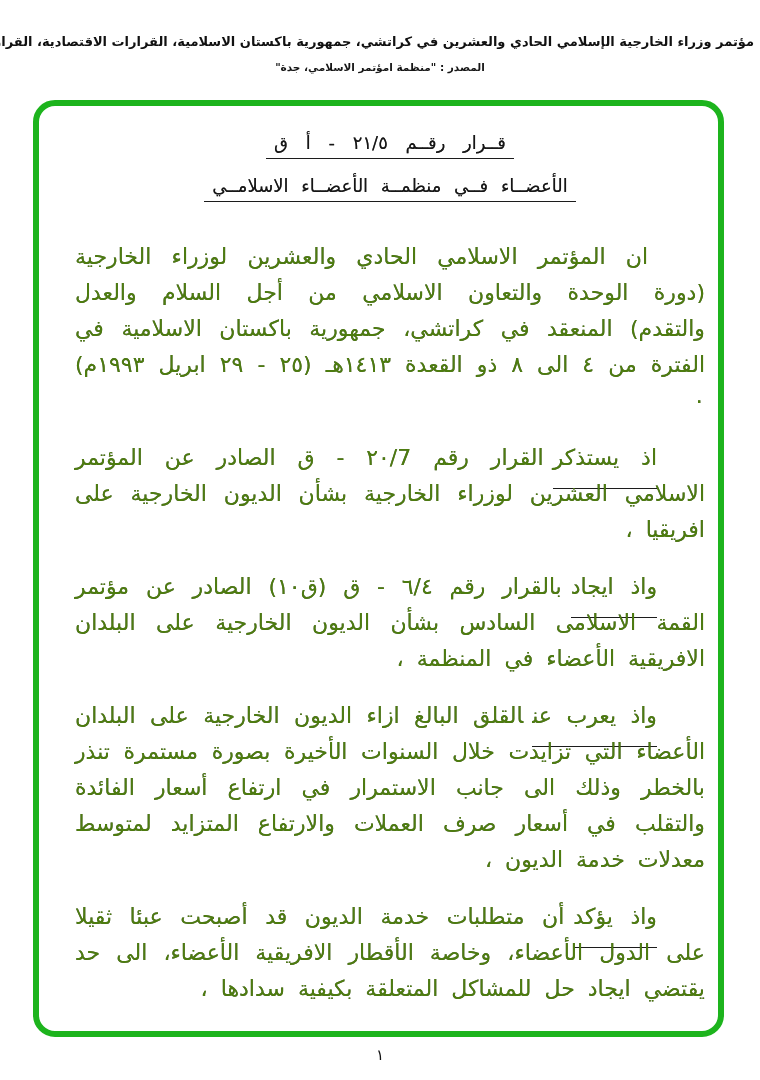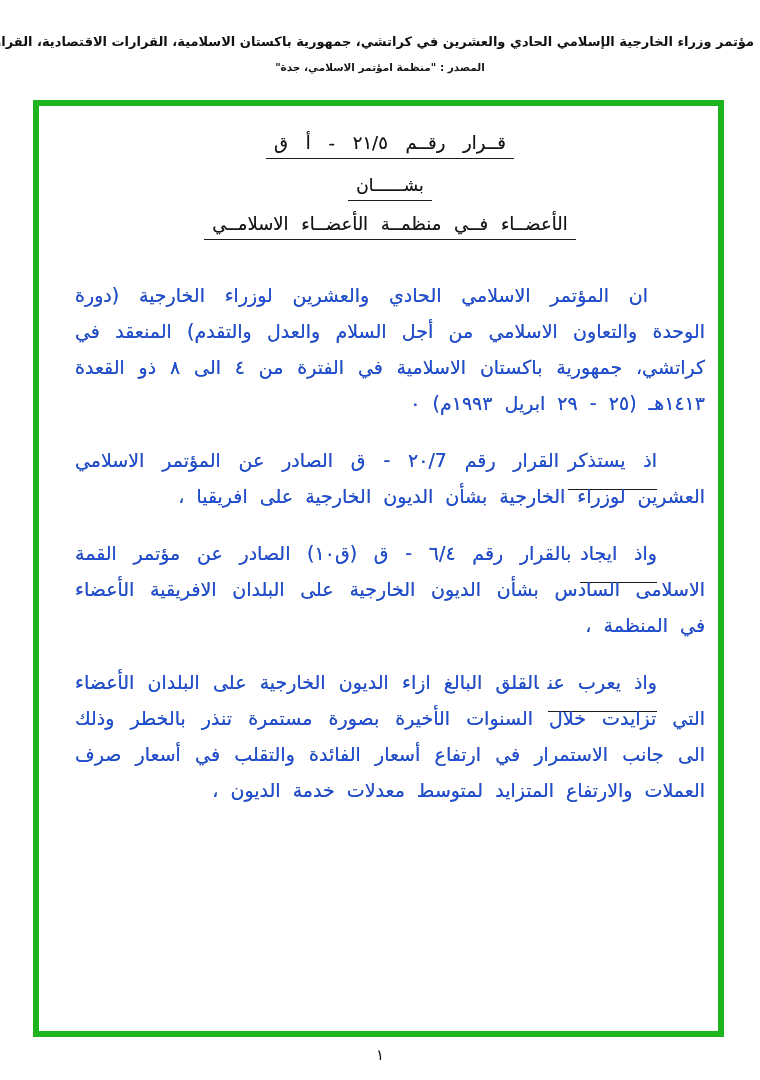--- a/index.html
+++ b/index.html
@@ -20,21 +20,21 @@
   }
   .hdr2 {
     position: absolute; top: 61px; left: 0; right: 0;
     direction: rtl; text-align: center;
     font-size: 10.5px; font-weight: bold; color: #161616;
   }
   .green-box {
     position: absolute; left: 33px; top: 100px;
     width: 679px; height: 925px;
     border: 6px solid #1db41d;
-    border-radius: 0;
+    border-radius: 22px;
     background: #ffffff;
   }
   .content {
     direction: rtl;
     padding: 26px 13px 0 36px;
     text-shadow: 0 0 0.6px rgba(0,0,0,0.6);
   }
   .t { text-align: center; }
   .t .u {
     display: inline-block;
@@ -42,27 +42,27 @@
     padding: 0 8px 5px 8px;
   }
   .t1 { font-size: 18px; letter-spacing: 2px; word-spacing: 12px; margin-bottom: 16px; }
   .t2 { font-size: 17px; letter-spacing: 1px; margin-bottom: 12px; }
   .t3 { font-size: 18px; letter-spacing: 1px; word-spacing: 7px; margin-bottom: 11px; }
   .t1, .t2, .t3 { color: #161616; }
   .title-block { margin-bottom: 26px; }
   .para {
     direction: rtl;
     text-align: justify;
-    font-size: 19px;
+    font-size: 22px;
     line-height: 36px;
     letter-spacing: 0.6px;
     word-spacing: 6px;
     text-indent: 48px;
     margin: 0 0 21px 0;
-    color: #1d4ed8;
+    color: #4d7c0f;
   }
   .lead {
     border-bottom: 1.6px solid #1c1c1c;
     padding-bottom: 18px;
     margin-inline-end: 9px;
   }
   .pageno {
     position: absolute; top: 1046px; left: 0; right: 0;
     text-align: center; font-size: 15px; color: #111;
     direction: rtl;
@@ -78,34 +78,32 @@
   <div class="hdr2">المصدر :  "منظمة امؤتمر الاسلامي، جدة"</div>
 
   <div class="green-box">
     <div class="content">
 
       <div class="title-block">
         <div class="t">
           <span class="u t1">قــرار رقــم ٢١/٥ - أ ق</span>
         </div>
         <div class="t">
-          <span class="u t2">بشــــــان</span>
-        </div>
-        <div class="t">
           <span class="u t3">الأعضــاء فــي منظمــة الأعضــاء الاسلامــي</span>
         </div>
       </div>
 
       <p class="para"><span class="lead"></span><span>ان المؤتمر الاسلامي الحادي والعشرين لوزراء الخارجية (دورة الوحدة والتعاون الاسلامي من أجل السلام والعدل والتقدم) المنعقد في كراتشي، جمهورية باكستان الاسلامية في الفترة من ٤ الى ٨ ذو القعدة ١٤١٣هـ (٢٥ - ٢٩ ابريل ١٩٩٣م) ٠</span></p>
 
       <p class="para"><span class="lead">اذ يستذكر</span><span>القرار رقم ٢٠/7 - ق الصادر عن المؤتمر الاسلامي العشرين لوزراء الخارجية بشأن الديون الخارجية على افريقيا ،</span></p>
 
       <p class="para"><span class="lead">واذ ايجاد</span><span>بالقرار رقم ٦/٤ - ق (ق١٠) الصادر عن مؤتمر القمة الاسلامى السادس بشأن الديون الخارجية على البلدان الافريقية الأعضاء في المنظمة ،</span></p>
 
       <p class="para"><span class="lead">واذ يعرب عن</span><span>القلق البالغ ازاء الديون الخارجية على البلدان الأعضاء التي تزايدت خلال السنوات الأخيرة بصورة مستمرة تنذر بالخطر وذلك الى جانب الاستمرار في ارتفاع أسعار الفائدة والتقلب في أسعار صرف العملات والارتفاع المتزايد لمتوسط معدلات خدمة الديون ،</span></p>
 
+      <p class="para"><span class="lead">واذ يؤكد</span><span>أن متطلبات خدمة الديون قد أصبحت عبئا ثقيلا على الدول الأعضاء، وخاصة الأقطار الافريقية الأعضاء، الى حد يقتضي ايجاد حل للمشاكل المتعلقة بكيفية سدادها ،</span></p>
 
     </div>
   </div>
 
   <div class="pageno">١</div>
 
 </div>
 
 </body></html>

